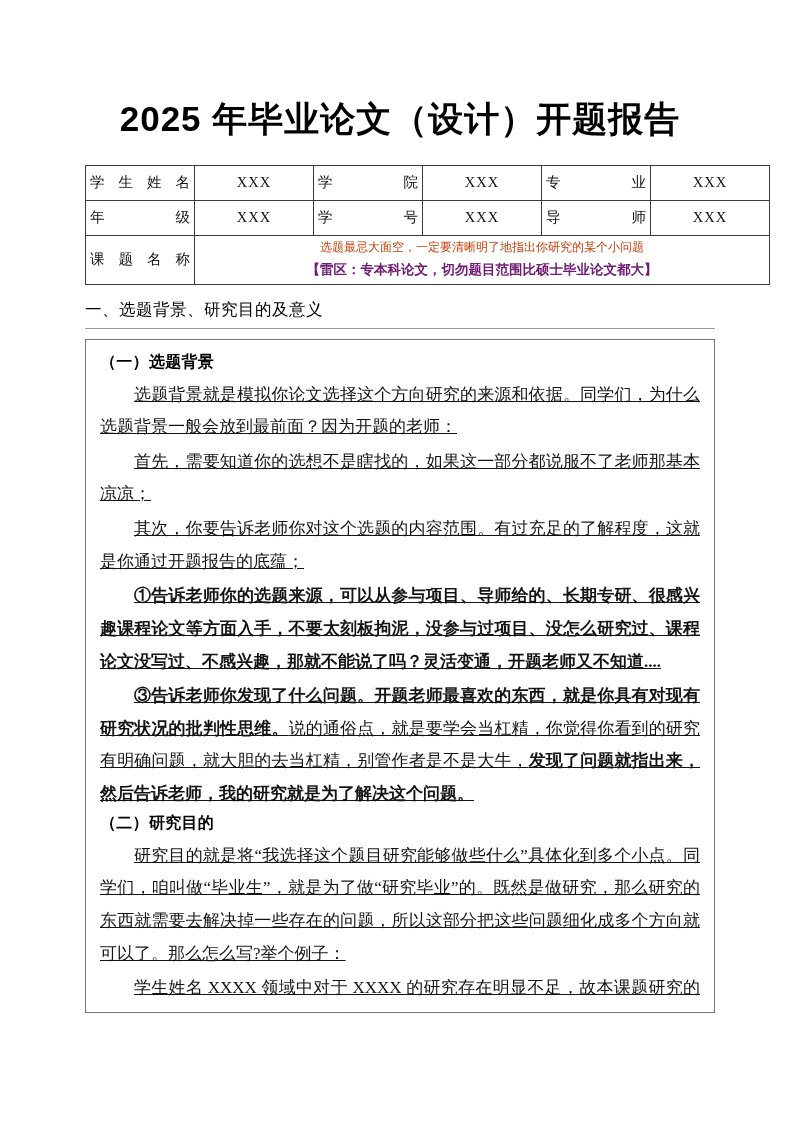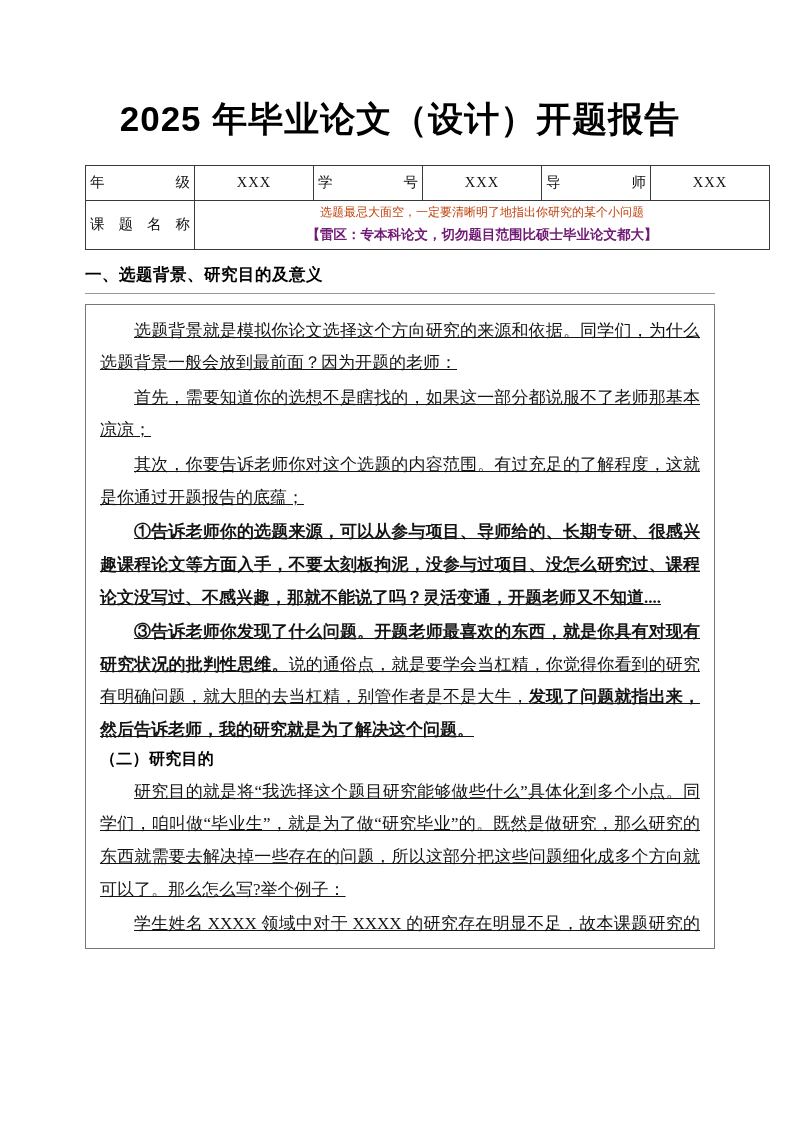--- a/index.html
+++ b/index.html
@@ -94,21 +94,21 @@
     font-weight: 700;
     color: #701a75;
     margin-top: 2px;
   }
 
   
   .section-heading {
     width: 630px;
     margin: 14px auto 0 auto;
     font-family: "Liberation Sans", "DejaVu Sans", sans-serif;
-    font-weight: 700;
+    font-weight: 400;
     font-size: 16.5px;
     color: #000;
     padding-bottom: 7px;
     border-bottom: 1px solid #9a9a9a;
     letter-spacing: 0.5px;
   }
 
   
   .content-box {
     width: 630px;
@@ -147,20 +147,28 @@
 </head>
 <body>
 
 <div class="page">
 
   <h1 class="doc-title">2025 年毕业论文（设计）开题报告</h1>
 
   <div class="info-table-wrap">
     <table class="info-table">
       <tbody>
+        <tr>
+          <td class="label">学生姓名</td>
+          <td class="value">XXX</td>
+          <td class="label">学院</td>
+          <td class="value">XXX</td>
+          <td class="label">专业</td>
+          <td class="value">XXX</td>
+        </tr>
         <tr>
           <td class="label">年级</td>
           <td class="value">XXX</td>
           <td class="label">学号</td>
           <td class="value">XXX</td>
           <td class="label">导师</td>
           <td class="value">XXX</td>
         </tr>
         <tr>
           <td class="topic-label">课题名称</td>
@@ -170,20 +178,21 @@
           </td>
         </tr>
       </tbody>
     </table>
   </div>
 
   <div class="section-heading">一、选题背景、研究目的及意义</div>
 
   <div class="content-box">
 
+    <div class="sub-heading">（一）选题背景</div>
 
     <p class="para">选题背景就是模拟你论文选择这个方向研究的来源和依据。同学们，为什么选题背景一般会放到最前面？因为开题的老师：</p>
     <p class="para">首先，需要知道你的选想不是瞎找的，如果这一部分都说服不了老师那基本凉凉；</p>
     <p class="para">其次，你要告诉老师你对这个选题的内容范围。有过充足的了解程度，这就是你通过开题报告的底蕴；</p>
 
     <p class="para">
       <span class="b">①告诉老师你的选题来源，可以从参与项目、导师给的、长期专研、很感兴趣课程论文等方面入手，不要太刻板拘泥，没参与过项目、没怎么研究过、课程论文没写过、不感兴趣，那就不能说了吗？灵活变通，开题老师又不知道....</span>
     </p>
 
 

